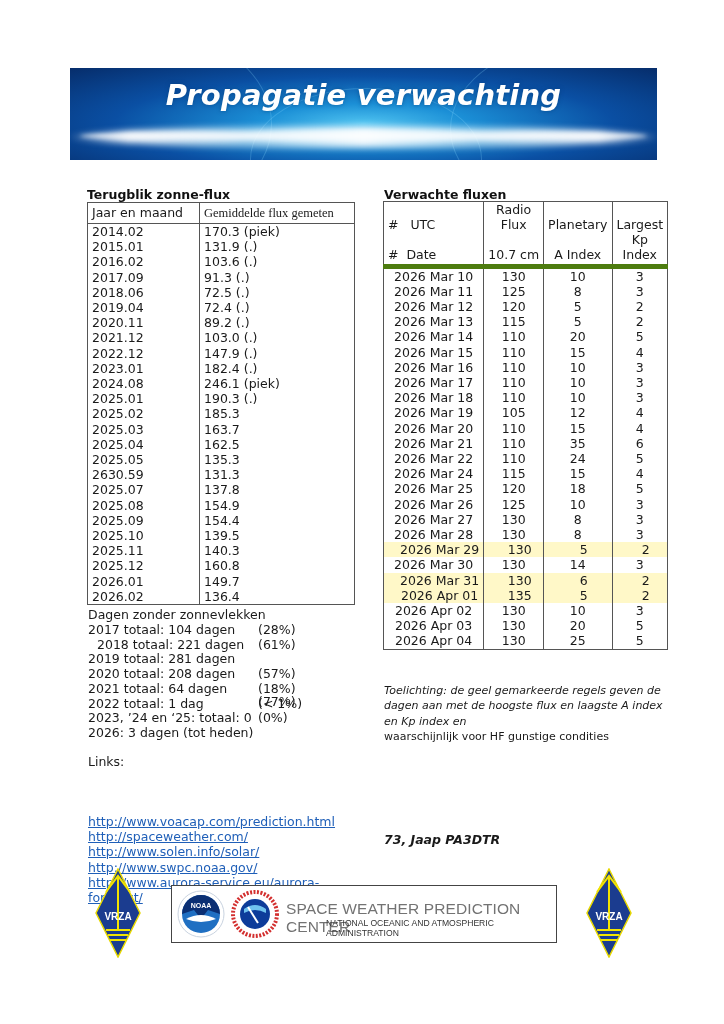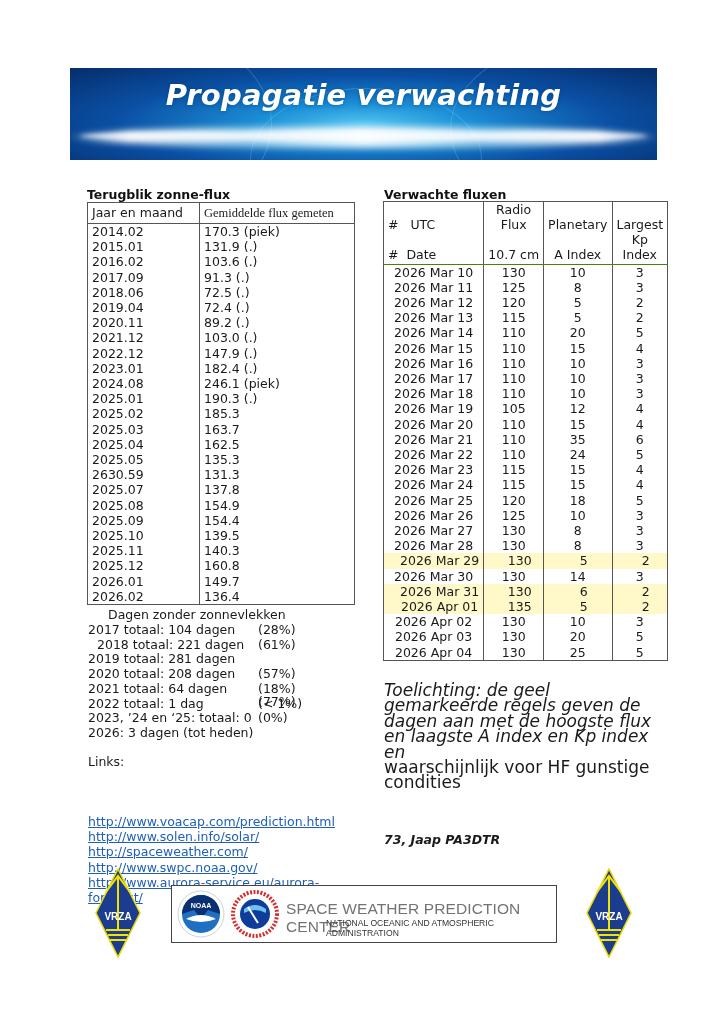--- a/index.html
+++ b/index.html
@@ -21,29 +21,29 @@
   .section-title { position: absolute; font-weight: bold; font-size: 12.5px; color: #111; }
   table { border-collapse: collapse; position: absolute; font-size: 12.5px; }
   table td, table th { font-weight: normal; padding: 0 4px; line-height: 15.2px; white-space: nowrap; }
 
   .t1 { left: 87px; top: 202px; width: 268px; border: 1px solid #555; }
   .t1 th { text-align: left; vertical-align: middle; border-bottom: 1px solid #555; padding-top: 1px; padding-bottom: 1px; }
   .t1 .c1 { width: 103px; border-right: 1px solid #555; }
   .t1 th.c2 { line-height: 18px; font-family: Liberation Serif, serif; }
 
   .t2 { left: 383px; top: 201px; width: 284px; border: 1px solid #555; }
-  .t2 th { border-bottom: 1px solid #4d7c0f; vertical-align: bottom; line-height: 15.2px; padding-bottom: 1px; }
+  .t2 th { border-bottom: 5px solid #4d7c0f; vertical-align: bottom; line-height: 15.2px; padding-bottom: 1px; }
   .t2 td, .t2 th { border-right: 1px solid #555; text-align: center; }
   .t2 .d { text-align: center; width: 87px; }
   .t2 .hdr-date { text-align: left; }
   .t2 tr.hl td { background: #fff8c8; padding-left: 16px; }
 
   .plain { position: absolute; font-size: 12.5px; line-height: 14.7px; white-space: pre; }
   .links a { color: #1f5fb8; text-decoration: underline; display: block; line-height: 15.2px; }
-  .note { position: absolute; left: 384px; top: 683px; width: 280px; font-size: 17px; line-height: 15.4px; }
+  .note { position: absolute; left: 384px; top: 683px; width: 280px; font-size: 11px; line-height: 15.4px; }
   .note .it { font-style: italic; }
   .sig { position: absolute; left: 384px; top: 832px; font-size: 12.5px; font-weight: bold; font-style: italic; }
 
   .vrza { position: absolute; width: 46px; height: 90px; }
   .swpc { position: absolute; left: 171px; top: 885px; width: 384px; height: 56px; border: 1px solid #444;
           background: #fff; }
   .swpc .t-main { position: absolute; left: 114px; top: 14px; font-family: "Liberation Sans", sans-serif;
                   font-size: 15.5px; color: #737373; letter-spacing: 0.1px; }
   .swpc .t-sub { position: absolute; left: 114px; top: 32px; font-family: "Liberation Sans", sans-serif;
                  font-size: 8.6px; color: #333; padding-left: 40px; }
@@ -165,42 +165,42 @@
         <td class="c1">2026.01</td>
         <td>149.7</td>
       </tr>
       <tr>
         <td class="c1">2026.02</td>
         <td>136.4</td>
       </tr>
     </tbody>
 </table>
 
-<div class="plain" style="left:88px;top:608px;margin-left:20px;">Dagen zonder zonnevlekken</div>
+<div class="plain" style="left:88px;top:608px;">Dagen zonder zonnevlekken</div>
 <div id="spotless">
     <div class="plain" style="left: 88px; top: 623px;">2017 totaal: 104 dagen</div>
     <div class="plain" style="left: 258px; top: 623px;">(28%)</div>
     <div class="plain" style="left: 97px; top: 637.7px;">2018 totaal: 221 dagen</div>
     <div class="plain" style="left: 258px; top: 637.7px;">(61%)</div>
     <div class="plain" style="left: 88px; top: 652.4px;">2019 totaal: 281 dagen</div>
     <div class="plain" style="left: 258px; top: 652.4px; margin-top: 43px;">(77%)</div>
     <div class="plain" style="left: 88px; top: 667.1px;">2020 totaal: 208 dagen</div>
     <div class="plain" style="left: 258px; top: 667.1px;">(57%)</div>
     <div class="plain" style="left: 88px; top: 681.8px;">2021 totaal: 64 dagen</div>
     <div class="plain" style="left: 258px; top: 681.8px;">(18%)</div>
     <div class="plain" style="left: 88px; top: 696.5px;">2022 totaal: 1 dag</div>
     <div class="plain" style="left: 258px; top: 696.5px;">(&lt; 1%)</div>
     <div class="plain" style="left: 88px; top: 711.2px;">2023, ’24 en ‘25: totaal: 0</div>
     <div class="plain" style="left: 258px; top: 711.2px;">(0%)</div>
     <div class="plain" style="left: 88px; top: 725.9px;">2026: 3 dagen (tot heden)</div>
     <div class="plain" style="left: 258px; top: 725.9px;"></div>
   </div>
 
 <div class="plain" style="left:88px;top:755px;">Links:</div>
-<div class="plain links" id="links" style="left:88px;top:770px;margin-top:44px;"><a>http://www.voacap.com/prediction.html</a><a>http://www.solen.info/solar/</a><a>http://spaceweather.com/</a><a>http://www.swpc.noaa.gov/</a><a>http://www.aurora-service.eu/aurora-</a><a>forecast/</a></div>
+<div class="plain links" id="links" style="left:88px;top:770px;margin-top:44px;"><a>http://www.voacap.com/prediction.html</a><a>http://spaceweather.com/</a><a>http://www.solen.info/solar/</a><a>http://www.swpc.noaa.gov/</a><a>http://www.aurora-service.eu/aurora-</a><a>forecast/</a></div>
 
 <div class="section-title" style="left:384px;top:187px;">Verwachte fluxen</div>
 <table class="t2">
   <thead>
     <tr>
       <th class="hdr-date" style="width:87px;">
         <div style="height:15px;"></div>
         <div style="white-space:pre;">#   UTC</div>
         <div style="height:15px;"></div>
         <div style="white-space:pre;">#  Date</div>
@@ -296,26 +296,20 @@
         <td class="d">2026 Mar 21</td>
         <td>110</td>
         <td>35</td>
         <td>6</td>
       </tr>
       <tr>
         <td class="d">2026 Mar 22</td>
         <td>110</td>
         <td>24</td>
         <td>5</td>
-      </tr>
-      <tr>
-        <td class="d">2026 Mar 23</td>
-        <td>115</td>
-        <td>15</td>
-        <td>4</td>
       </tr>
       <tr>
         <td class="d">2026 Mar 24</td>
         <td>115</td>
         <td>15</td>
         <td>4</td>
       </tr>
       <tr>
         <td class="d">2026 Mar 25</td>
         <td>120</td>

